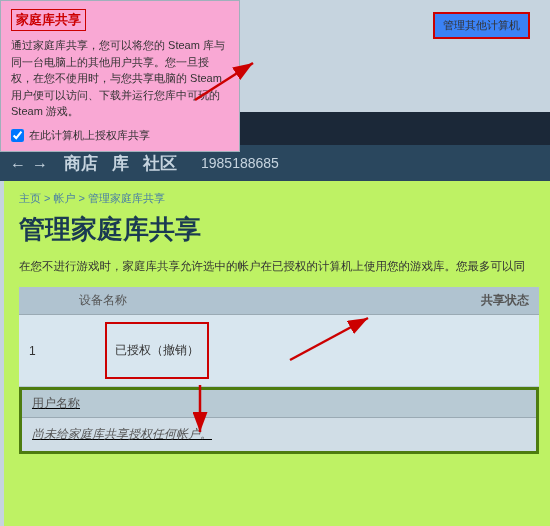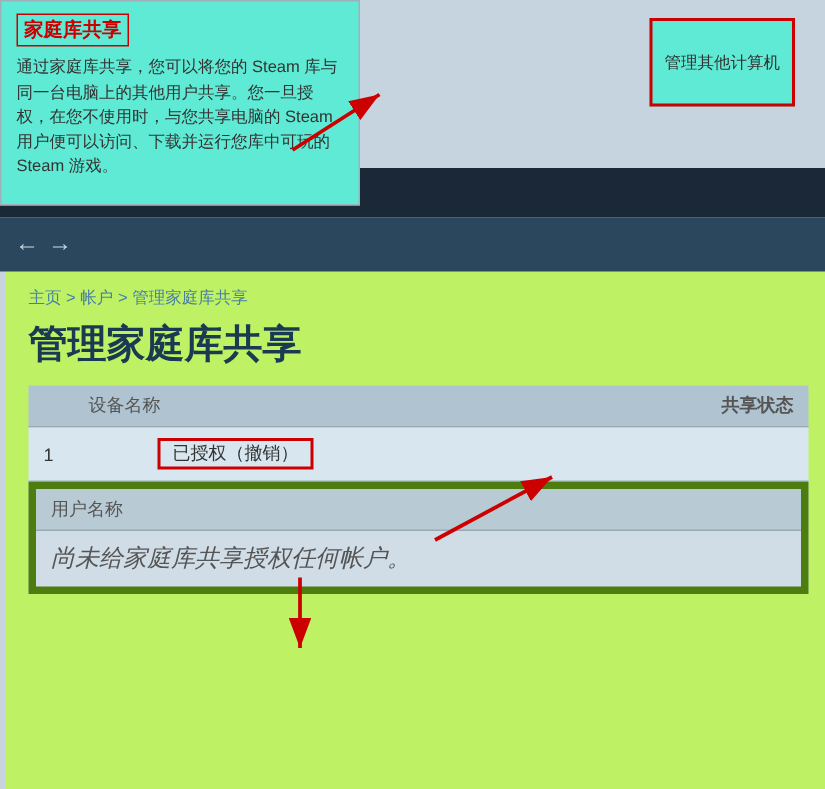--- a/index.html
+++ b/index.html
@@ -10,21 +10,21 @@
       font-family: Arial, "Microsoft YaHei", sans-serif;
       background: #c6d4df;
     }
 
     
     .top-panel {
       position: absolute;
       top: 0;
       left: 0;
       width: 240px;
-      background: #5eead4;
+      background: #f9a8d4;
       border: 1px solid #a0b0bb;
       padding: 8px 10px;
       z-index: 20;
     }
     .top-panel-title {
       color: #c00;
       font-size: 13px;
       font-weight: bold;
       border: 1px solid #c00;
       display: inline-block;
@@ -43,23 +43,23 @@
       font-size: 11px;
       color: #333;
     }
     .top-panel-checkbox-row input {
       margin-right: 5px;
     }
     .manage-btn-top {
       position: absolute;
       top: 0;
       right: 0;
-      background: #5eead4;
+      background: #3b82f6;
       border: 2px solid #c00;
-      padding: 20px 8px;
+      padding: 4px 8px;
       font-size: 11px;
       color: #333;
       cursor: pointer;
       white-space: nowrap;
     }
 
     
     .steam-nav {
       position: absolute;
       top: 112px;
@@ -157,69 +157,70 @@
     
     .table-header {
       display: flex;
       background: #b0c3d0;
       padding: 5px 10px;
       font-size: 12px;
       color: #555;
       border-bottom: 1px solid #9aaab4;
     }
     .col-num { width: 30px; }
-    .col-device { flex: 1; }
+    .col-device { flex: 1; margin-left: 20px; }
     .col-status { width: 150px; text-align: right; font-weight: bold; }
 
     .table-row {
       display: flex;
       align-items: center;
       background: #d8e6ef;
       padding: 7px 10px;
       border-bottom: 1px solid #b8cad4;
     }
     .col-num-val { width: 30px; font-size: 12px; color: #333; }
     .col-device-val { flex: 1; font-size: 12px; color: #333; font-weight: bold; }
     .col-status-val {
       width: 150px;
       text-align: right;
     }
     .status-badge {
       display: inline-block;
       border: 2px solid #c00;
-      padding: 0 8px;
+      padding: 18px 8px;
       font-size: 12px;
       color: #333;
       cursor: pointer;
     }
 
     .bottom-note {
       font-size: 11.5px;
       color: #333;
       margin: 10px 0 8px 0;
       line-height: 1.5;
     }
 
     
     .users-section {
       background: #d0dde6;
-      border: 5px solid #4d7c0f;
+      border: 3px solid #4d7c0f;
       padding: 0;
+      text-decoration: underline;
     }
     .users-header {
       display: flex;
       background: #b8cad4;
       padding: 5px 10px;
       font-size: 12px;
       color: #555;
       border-bottom: 1px solid #9aaab4;
     }
     .users-empty {
       padding: 8px 10px;
-      font-size: 16px;
+      font-size: 12px;
       color: #555;
       font-style: italic;
     }
 
     
     .arrow-svg {
       position: absolute;
       top: 55px;
       left: 185px;
       z-index: 30;
@@ -241,20 +242,24 @@
       z-index: 30;
       pointer-events: none;
     }
   </style>
 </head>
 <body>
 
 <div class="top-panel">
   <div class="top-panel-title">家庭库共享</div>
   <div class="top-panel-desc">通过家庭库共享，您可以将您的 Steam 库与同一台电脑上的其他用户共享。您一旦授权，在您不使用时，与您共享电脑的 Steam 用户便可以访问、下载并运行您库中可玩的 Steam 游戏。</div>
+  <div class="top-panel-checkbox-row">
+    <input type="checkbox" checked="" style="">
+    <span>在此计算机上授权库共享</span>
+  </div>
 </div>
 
 <div style="position:absolute;top:12px;right:20px;z-index:25;">
   <button class="manage-btn-top">管理其他计算机</button>
 </div>
 
 <svg class="arrow-svg" width="80" height="55">
   <defs>
     <marker id="arrowhead1" markerWidth="8" markerHeight="6" refX="8" refY="3" orient="auto">
       <polygon points="0 0, 8 3, 0 6" fill="#cc0000"></polygon>
@@ -267,31 +272,38 @@
   <span class="nav-logo">Steam</span>
   <span class="nav-item">直言</span>
   <span class="nav-item">好友</span>
   <span class="nav-item">游戏</span>
   <span class="nav-item">帮助</span>
 </div>
 
 <div class="browser-bar">
   <span class="back-btn">←</span>
   <span class="forward-btn">→</span>
+  <div class="nav-tabs">
+    <span class="nav-tab">商店</span>
+    <span class="nav-tab">库</span>
+    <span class="nav-tab">社区</span>
+    <span class="user-id">1985188685</span>
+  </div>
 </div>
 
 <div class="main-content">
   <div class="breadcrumb">
     <a>主页</a>
     <span> &gt; </span>
     <a>帐户</a>
     <span> &gt; </span>
     <span>管理家庭库共享</span>
   </div>
   <div class="page-title">管理家庭库共享</div>
+  <div class="description">在您不进行游戏时，家庭库共享允许选中的帐户在已授权的计算机上使用您的游戏库。您最多可以同</div>
 
   <div class="table-header">
     <span class="col-num"></span>
     <span class="col-device">设备名称</span>
     <span class="col-status">共享状态</span>
   </div>
   <div class="table-row">
     <span class="col-num-val">1</span>
     <span class="col-status-val">
       <span class="status-badge">已授权（撤销）</span>

